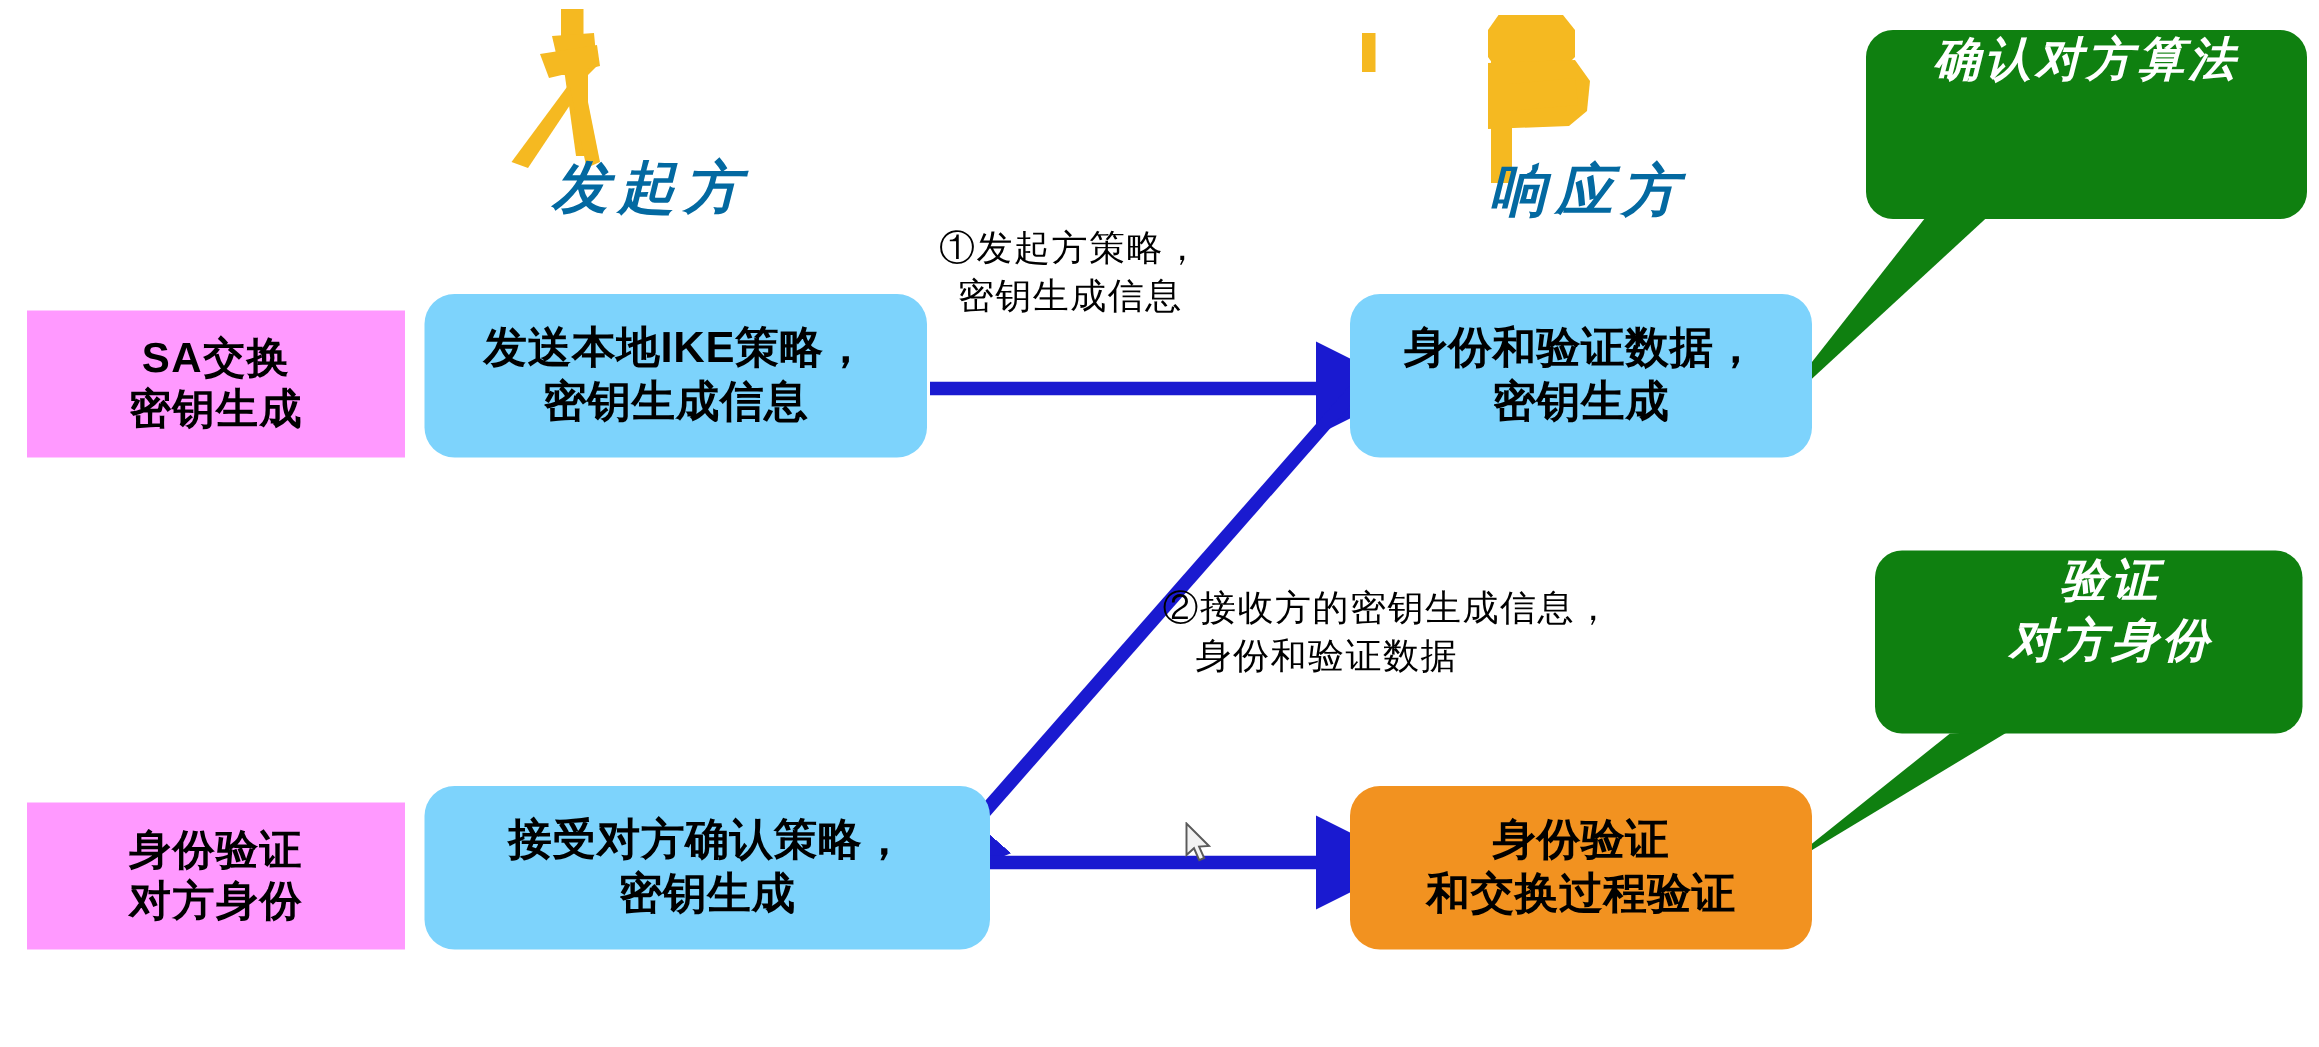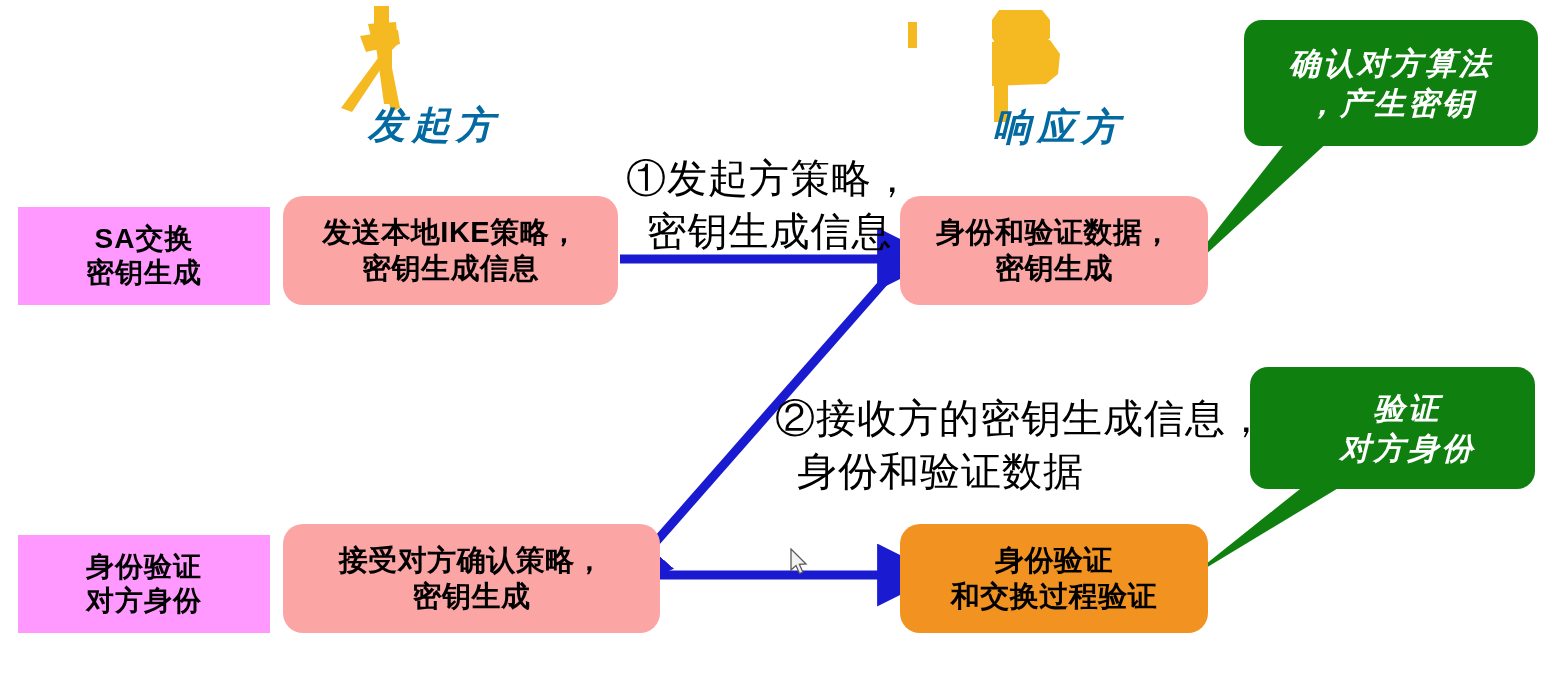--- a/index.html
+++ b/index.html
@@ -43,39 +43,39 @@
     line-height: 1.24;
     text-align: center;
     display: flex;
     flex-direction: column;
     align-items: center;
     justify-content: center;
     letter-spacing: 0.5px;
     padding: 0 8px;
     box-sizing: border-box;
   }
-  .proc-yellow { background: #fca5a5; }
+  .proc-yellow { background: #7dd3fc; }
   .proc-orange { background: #f29220; }
 
   
   .actor-name {
     color: #0369a1;
     font-weight: bold;
     font-size: 38px;
     font-family: "DejaVu Serif", "Liberation Serif", serif;
     font-style: italic;
     letter-spacing: 6px;
     white-space: nowrap;
   }
 
   
   .arrow-label {
     color: #000000;
-    font-size: 40px;
-    font-family: Liberation Sans, sans-serif;
+    font-size: 24px;
+    font-family: Liberation Mono, monospace;
     line-height: 1.32;
     letter-spacing: 1px;
     white-space: nowrap;
   }
   .arrow-label .l2 { display: block; }
   .al-center { text-align: center; }
 
   
   .callout {
     background: #0f8010;
@@ -83,21 +83,20 @@
     color: #ffffff;
     font-family: "DejaVu Serif", "Liberation Serif", serif;
     font-style: italic;
     font-weight: bold;
     font-size: 31px;
     line-height: 1.30;
     text-align: center;
     display: flex;
     flex-direction: column;
     align-items: center;
-    justify-content: center;
     letter-spacing: 3px;
     box-sizing: border-box;
     padding: 0 10px;
   }
 
   svg.overlay {
     position: absolute;
     left: 0; top: 0;
     width: 1546px;
     height: 698px;
@@ -193,21 +192,20 @@
   </div>
 
   <div class="abs arrow-label" style="left:775px; top:392px;">
     <span>②接收方的密钥生成信息，</span>
     <span class="l2" style="padding-left:22px;">身份和验证数据</span>
   </div>
 
 
   <div class="abs callout" style="left:1244px; top:20px; width:294px; height:126px;">
     <span>确认对方算法</span>
-    <span>，产生密钥</span>
   </div>
 
   <div class="abs callout" style="left:1250px; top:367px; width:285px; height:122px;padding-left:40px;">
     <span>验证</span>
     <span>对方身份</span>
   </div>
 
   <svg class="abs" style="left:789px; top:548px; width:22px; height:30px;" viewBox="0 0 22 30">
     <path d="M2,1 L2,22 L7,17.5 L10.5,25.5 L13.8,24 L10.4,16.4 L17,16 Z" fill="#f2f2f2" stroke="#5a5a5a" stroke-width="1.3"></path>
   </svg>

